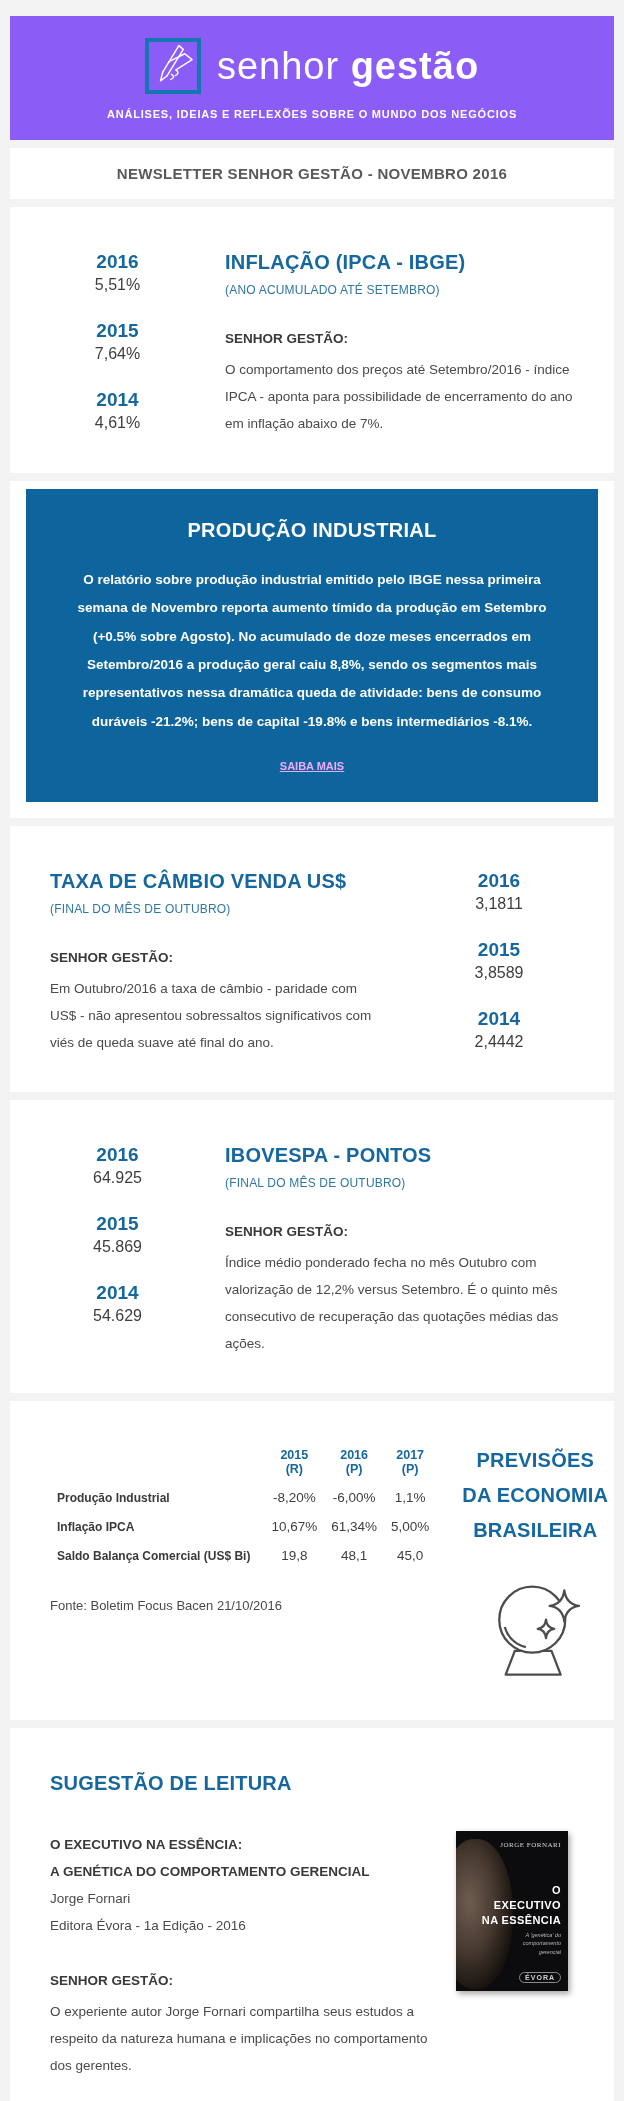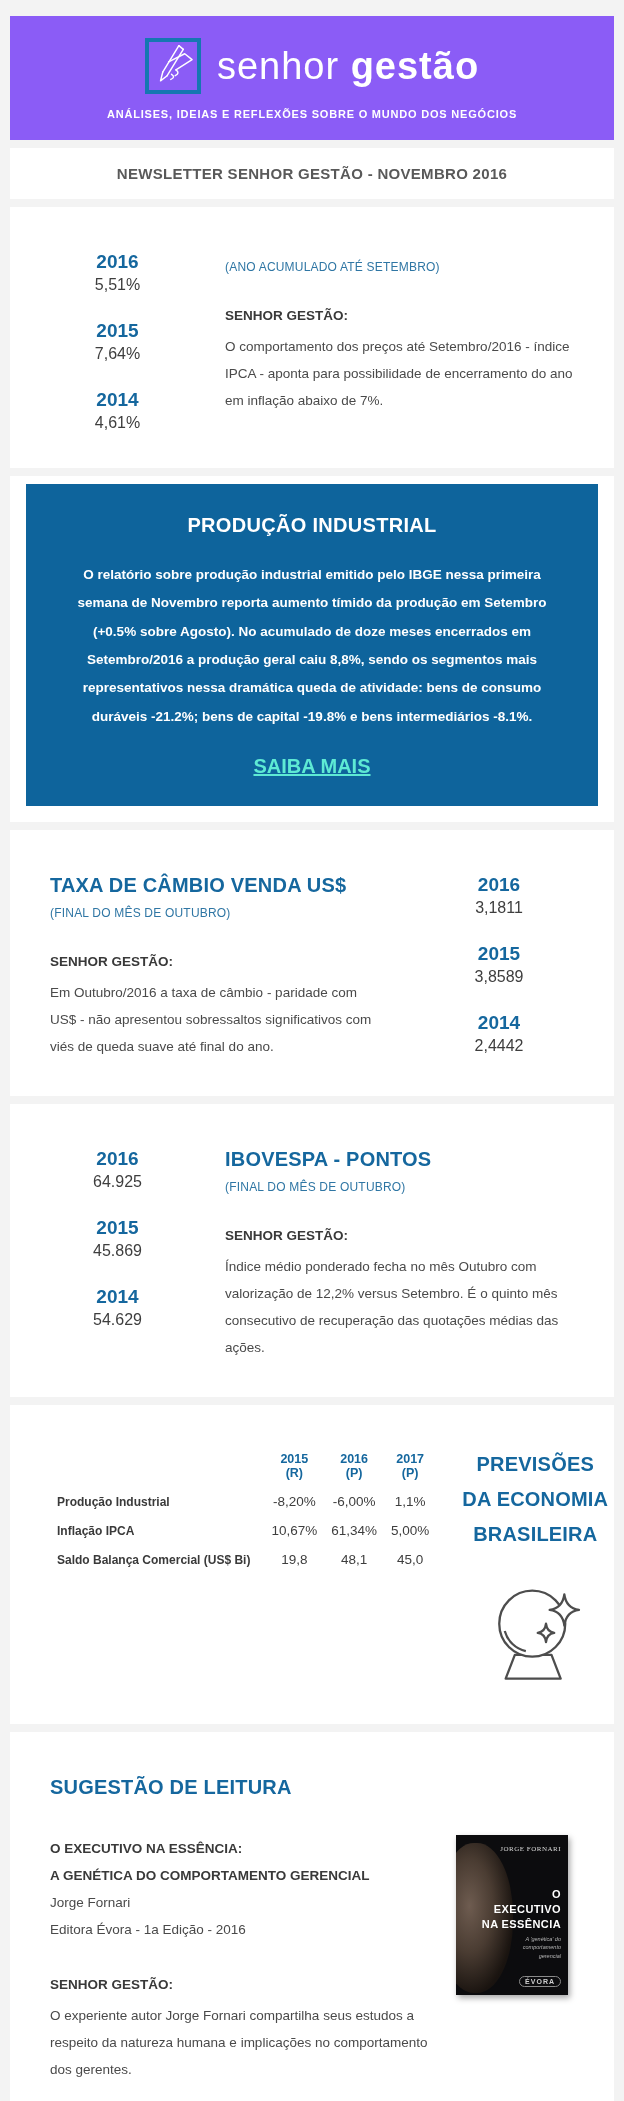--- a/index.html
+++ b/index.html
@@ -43,21 +43,21 @@
   .h-sub { font-size:12px; color:#2f76a4; margin-top:9px; letter-spacing:0.2px; }
   .sg-label { font-size:13.5px; font-weight:bold; color:#393939; margin-top:34px; }
   .body-p { font-size:13.5px; color:#4a4a4a; line-height:2; margin-top:10px; }
 
   
   .box-wrap { padding:8px 16px 16px; }
   .blue-box { background:#0e649c; color:#ffffff; padding:30px 38px 28px; text-align:center; }
   .blue-box .bh { font-size:20px; font-weight:bold; letter-spacing:0.3px; }
   .blue-box .bp { font-size:13.5px; font-weight:600; line-height:2.1; margin-top:24px; }
   .blue-box .blink {
-    display:inline-block; margin-top:24px; color:#5eead4; font-size:20px;
+    display:inline-block; margin-top:24px; color:#f0abfc; font-size:11px;
     font-weight:bold; text-decoration:underline; cursor:pointer;
   }
 
   
   .prev-row { display:flex; padding:40px 0 34px; }
   .prev-left { flex:1; padding-left:40px; }
   .prev-table { border-collapse:collapse; }
   .prev-table th { font-size:12.5px; font-weight:bold; color:#15679e; padding:7px 7px; text-align:center; }
   .prev-table td { padding:7px 7px; font-size:13.5px; color:#3e3e3e; text-align:center; white-space:nowrap; }
   .prev-table td.lbl { font-size:12px; font-weight:bold; color:#3a3a3a; text-align:left; padding-right:14px; }
@@ -128,20 +128,21 @@
         <div class="stat">
           <div class="stat-year">2015</div>
           <div class="stat-value">7,64%</div>
         </div>
         <div class="stat">
           <div class="stat-year">2014</div>
           <div class="stat-value">4,61%</div>
         </div>
       </div>
       <div class="col-text">
+        <div class="h-blue">INFLAÇÃO (IPCA - IBGE)</div>
         <div class="h-sub">(ANO ACUMULADO ATÉ SETEMBRO)</div>
         <div class="sg-label">SENHOR GESTÃO:</div>
         <p class="body-p">O comportamento dos preços até Setembro/2016 - índice IPCA - aponta para possibilidade de encerramento do ano em inflação abaixo de 7%.</p>
       </div>
     </div>
   </div>
 
   <div class="section box-wrap">
     <div class="blue-box">
       <div class="bh">PRODUÇÃO INDUSTRIAL</div>
@@ -224,20 +225,21 @@
             <td>5,00%</td>
           </tr>
           <tr>
             <td class="lbl">Saldo Balança Comercial (US$ Bi)</td>
             <td>19,8</td>
             <td>48,1</td>
             <td>45,0</td>
           </tr>
         </tbody>
           </table>
+        <div class="fonte">Fonte: Boletim Focus Bacen 21/10/2016</div>
       </div>
       <div class="prev-right">
         <div class="h-blue">PREVISÕES</div>
         <div class="h-blue">DA ECONOMIA</div>
         <div class="h-blue">BRASILEIRA</div>
         <div class="ball">
           <svg width="110" height="110" viewBox="0 0 120 120" fill="none" stroke="#4d4d4d" stroke-width="2.5" stroke-linejoin="round">
             <path d="M38,86 L78,86 L88,112 L28,112 Z"></path>
             <circle cx="57" cy="52" r="36" fill="#ffffff"></circle>
             <path d="M27,60 A31,31 0 0 0 50,82"></path>

